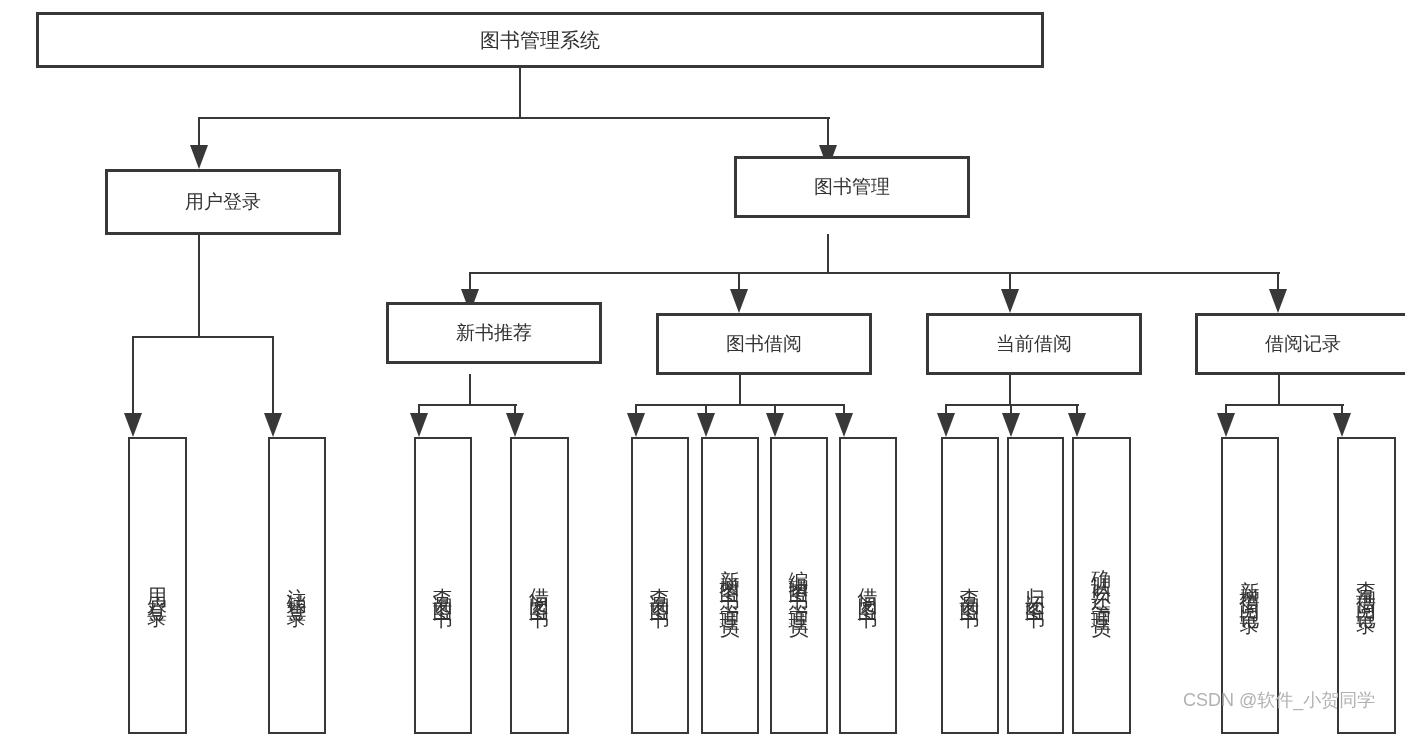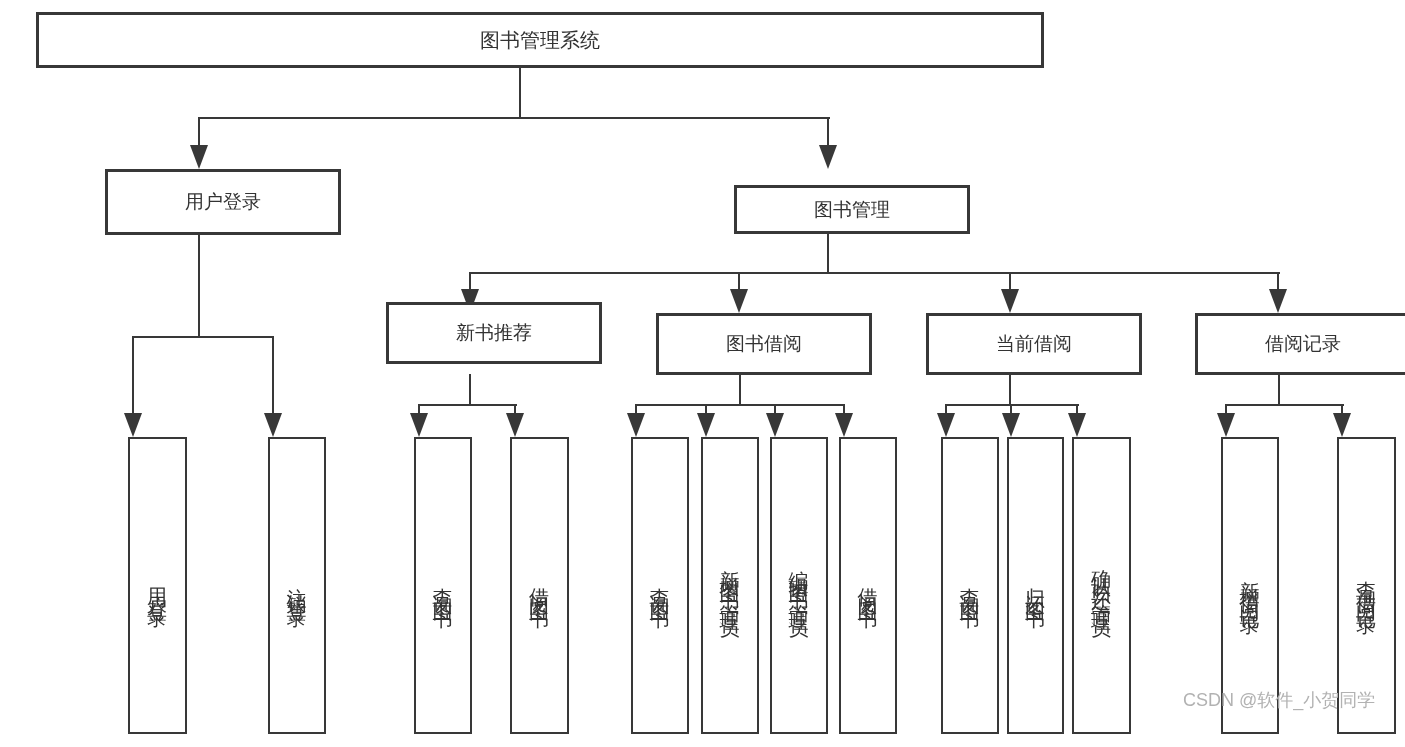--- a/index.html
+++ b/index.html
@@ -123,21 +123,21 @@
   <div class="arrow" style="left:1217px;top:413px"></div>
   <div class="arrow" style="left:1333px;top:413px"></div>
 
   <div class="box root" style="left:12px;top:12px;width:1008px;height:56px">
     <span class="label-h">图书管理系统</span>
   </div>
 
   <div class="box" style="left:81px;top:169px;width:236px;height:66px">
     <span class="label-h">用户登录</span>
   </div>
-  <div class="box" style="left:710px;top:185px;width:236px;height:49px">
+  <div class="box" style="left:710px;top:156px;width:236px;height:62px">
     <span class="label-h">图书管理</span>
   </div>
 
   <div class="box" style="left:362px;top:302px;width:216px;height:62px">
     <span class="label-h">新书推荐</span>
   </div>
   <div class="box" style="left:902px;top:313px;width:216px;height:62px">
     <span class="label-h">当前借阅</span>
   </div>
   <div class="box" style="left:632px;top:313px;width:216px;height:62px">

